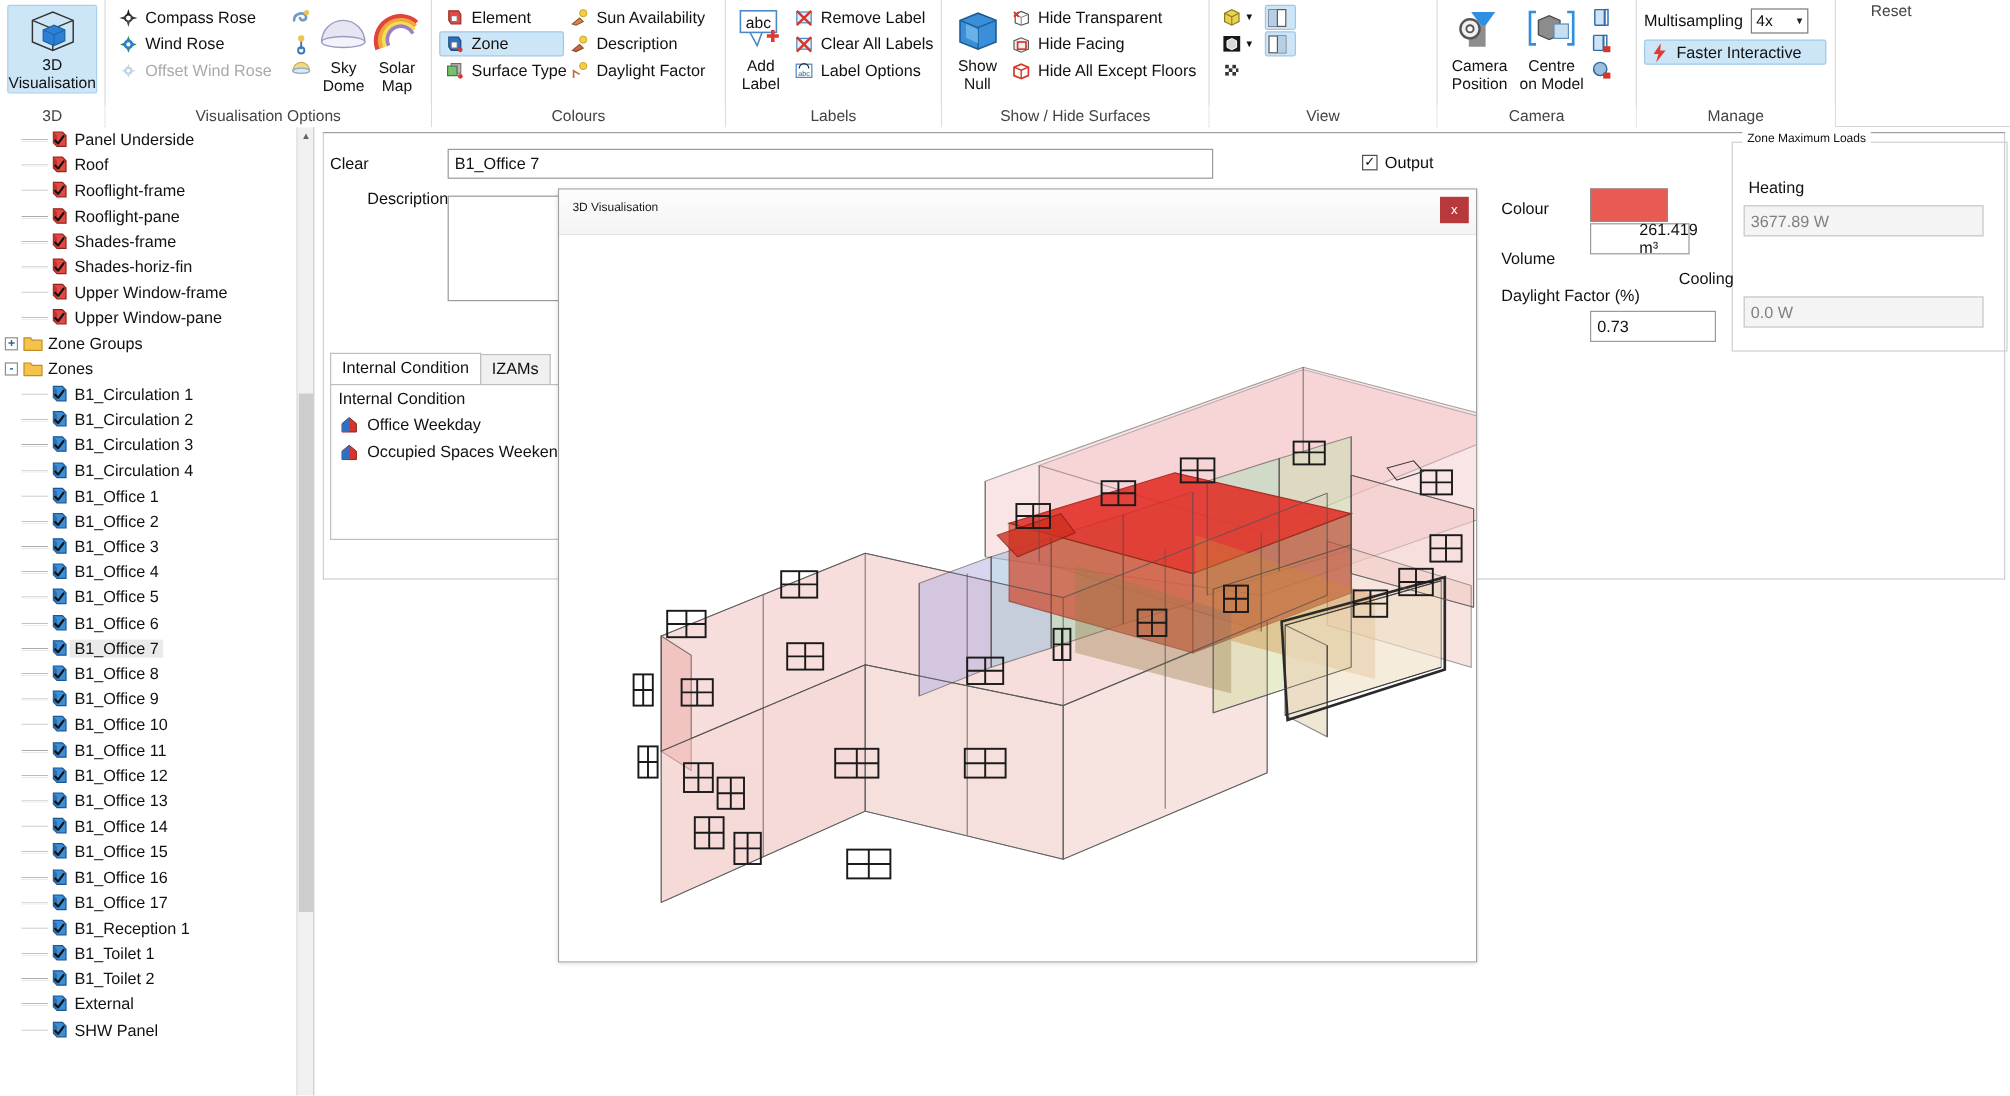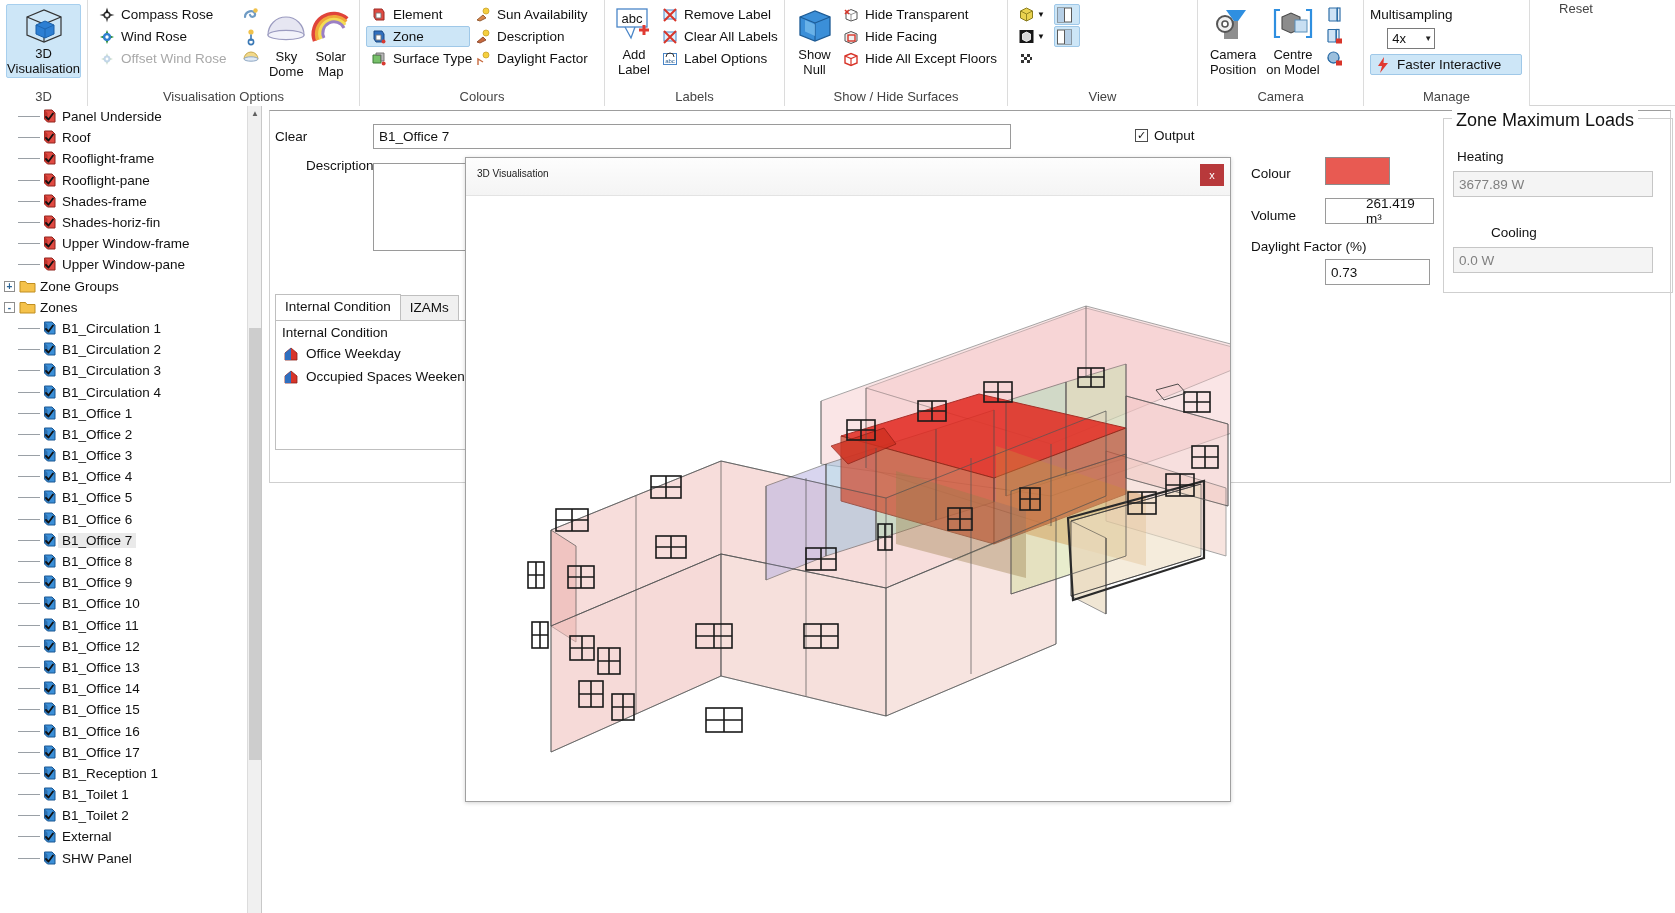--- a/index.html
+++ b/index.html
@@ -112,21 +112,21 @@
   .chkbox {
     width: 13px; height: 13px; border: 1px solid #4d4d4d; background: #fff;
     display: inline-flex; align-items: center; justify-content: center;
     font-size: 11px; line-height: 11px; color: #111;
   }
   .swatch { position: absolute; border: 1px solid #8c8c8c; }
   .grp {
     position: absolute; border: 1px solid #cfcfcf;
   }
   .grp > .grptitle {
-    position: absolute; top: -9px; left: 8px; background: #fff; padding: 0 4px; font-size: 18px;
+    position: absolute; top: -9px; left: 8px; background: #fff; padding: 0 4px; font-size: 10px;
   }
 
   
   .tabstrip { position: absolute; display: flex; align-items: flex-end; }
   .tab {
     border: 1px solid #bfbfbf; border-bottom: none; background: #f0f0f0;
     padding: 4px 9px 5px 9px; font-size: 13.5px; margin-right: -1px;
   }
   .tab.active { background: #fff; padding-bottom: 6px; position: relative; z-index: 2; }
   .tabpane {
@@ -551,21 +551,21 @@
                 </svg>
             </span>
           </div>
         </div>
       </div>
       <div class="rb-caption">Camera</div>
     </div>
 
     <div class="rb-group" style="width:166px;">
       <div class="rb-body" style="flex-direction:column; padding-top:7px;">
-        <div style="display:flex; align-items:center; gap:6px;flex-direction:column;">
+        <div style="display:flex; align-items:center; gap:6px;">
           <span>Multisampling</span>
           <span class="combo">
             <span>4x</span>
             <span class="caret">▼</span>
           </span>
         </div>
         <div class="smallbtn sel" style="margin-top:5px; width:152px;">
           <span class="iconbox">
             <svg width="14" height="16" viewBox="0 0 14 16">
                 <path d="M8 0 L2 9 L6 9 L4 16 L12 6 L7.5 6 Z" fill="#e03a32"></path>
@@ -1038,37 +1038,37 @@
 
   <div class="chk" style="left:872px; top:22px;">
     <span class="chkbox">✓</span>
     <span>Output</span>
   </div>
 
   <span class="lbl" style="left:988px; top:60px;">Colour</span>
   <div class="swatch" style="left:1062px; top:51px; width:65px; height:28px; background:#e85a52;"></div>
 
   <span class="lbl" style="left:988px; top:102px;">Volume</span>
-  <div class="tbox" style="left:1062px; top:92px; width:109px; height:26px;padding-left:40px;">
+  <div class="tbox" style="left:1062px; top:80px; width:83px; height:26px;padding-left:40px;">
     <span>261.419 m³</span>
   </div>
 
   <span class="lbl" style="left:988px; top:133px;">Daylight Factor (%)</span>
   <div class="tbox" style="left:1062px; top:153px; width:105px; height:26px;">
     <span>0.73</span>
   </div>
 
   <div class="grp" style="left:1180px; top:12px; width:230px; height:175px;">
     <span class="grptitle">Zone Maximum Loads</span>
   </div>
   <span class="lbl" style="left:1194px; top:43px;text-align:center;">Heating</span>
   <div class="tbox ro" style="left:1190px; top:65px; width:200px; height:26px;">
     <span>3677.89 W</span>
   </div>
-  <span class="lbl" style="left:1228px; top:119px;">Cooling</span>
+  <span class="lbl" style="left:1136px; top:119px;">Cooling</span>
   <div class="tbox ro" style="left:1190px; top:141px; width:200px; height:26px;">
     <span>0.0 W</span>
   </div>
 
   <div class="tabstrip" style="left:12px; top:188px;">
     <div class="tab active">
       <span>Internal Condition</span>
     </div>
     <div class="tab">
       <span>IZAMs</span>

